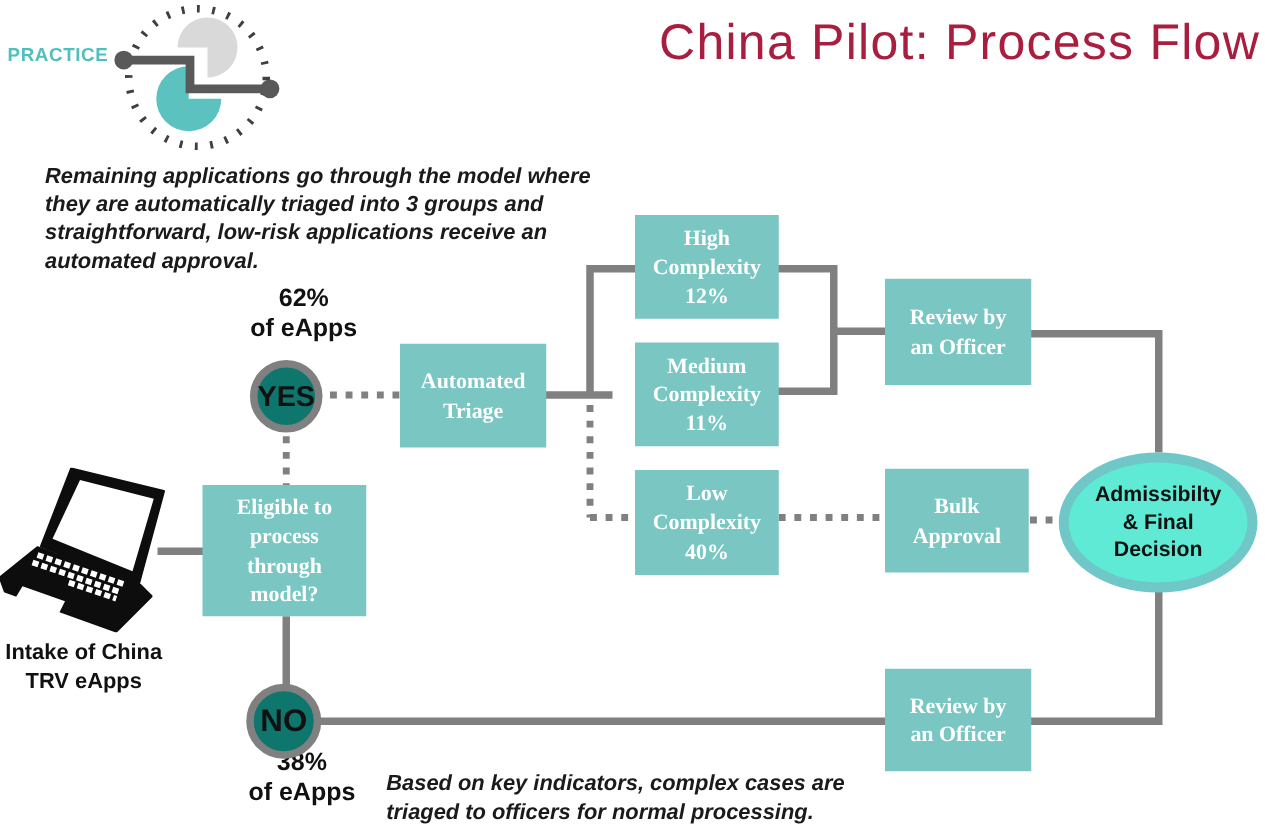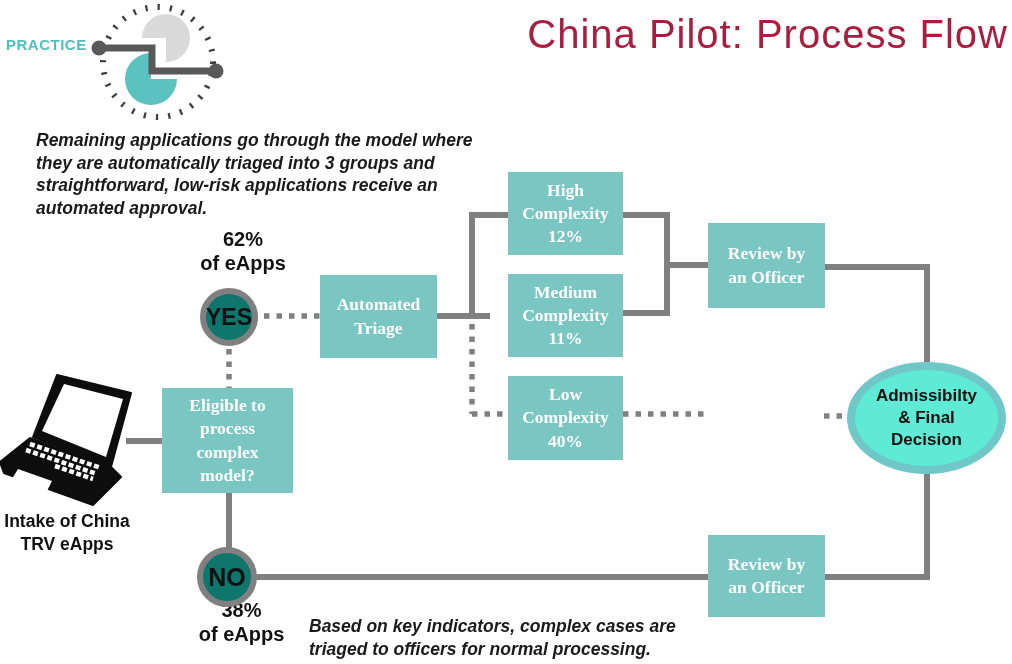--- a/index.html
+++ b/index.html
@@ -120,35 +120,37 @@
   <div class="abs stat pre" style="top:227px;left:186px;width:90px">62%
 of eApps</div>
   <div class="abs stat pre" style="top:598px;left:182px;width:95px">38%
 of eApps</div>
 
   <div class="abs yn" style="top:288px;left:200px;width:46px;height:46px;font-size:23px">YES</div>
   <div class="abs yn" style="top:547px;left:197px;width:48px;height:48px;font-size:25px">NO</div>
 
   <div class="abs node pre" style="top:388px;left:162px;width:131px;height:105px">Eligible to
 process
-complex
+through
 model?</div>
   <div class="abs node pre" style="top:275px;left:320px;width:117px;height:83px">Automated
 Triage</div>
   <div class="abs node pre" style="top:172px;left:508px;width:115px;height:83px">High
 Complexity
 12%</div>
   <div class="abs node pre" style="top:274px;left:508px;width:115px;height:83px">Medium
 Complexity
 11%</div>
   <div class="abs node pre" style="top:376px;left:508px;width:115px;height:84px">Low
 Complexity
 40%</div>
   <div class="abs node pre" style="top:223px;left:708px;width:117px;height:85px">Review by
 an Officer</div>
+  <div class="abs node pre" style="top:375px;left:708px;width:115px;height:83px">Bulk
+Approval</div>
   <div class="abs node pre" style="top:535px;left:708px;width:117px;height:82px">Review by
 an Officer</div>
 
   <div class="abs decision pre">Admissibilty
 &amp; Final
 Decision</div>
 
 </div>
 
 </body></html>

